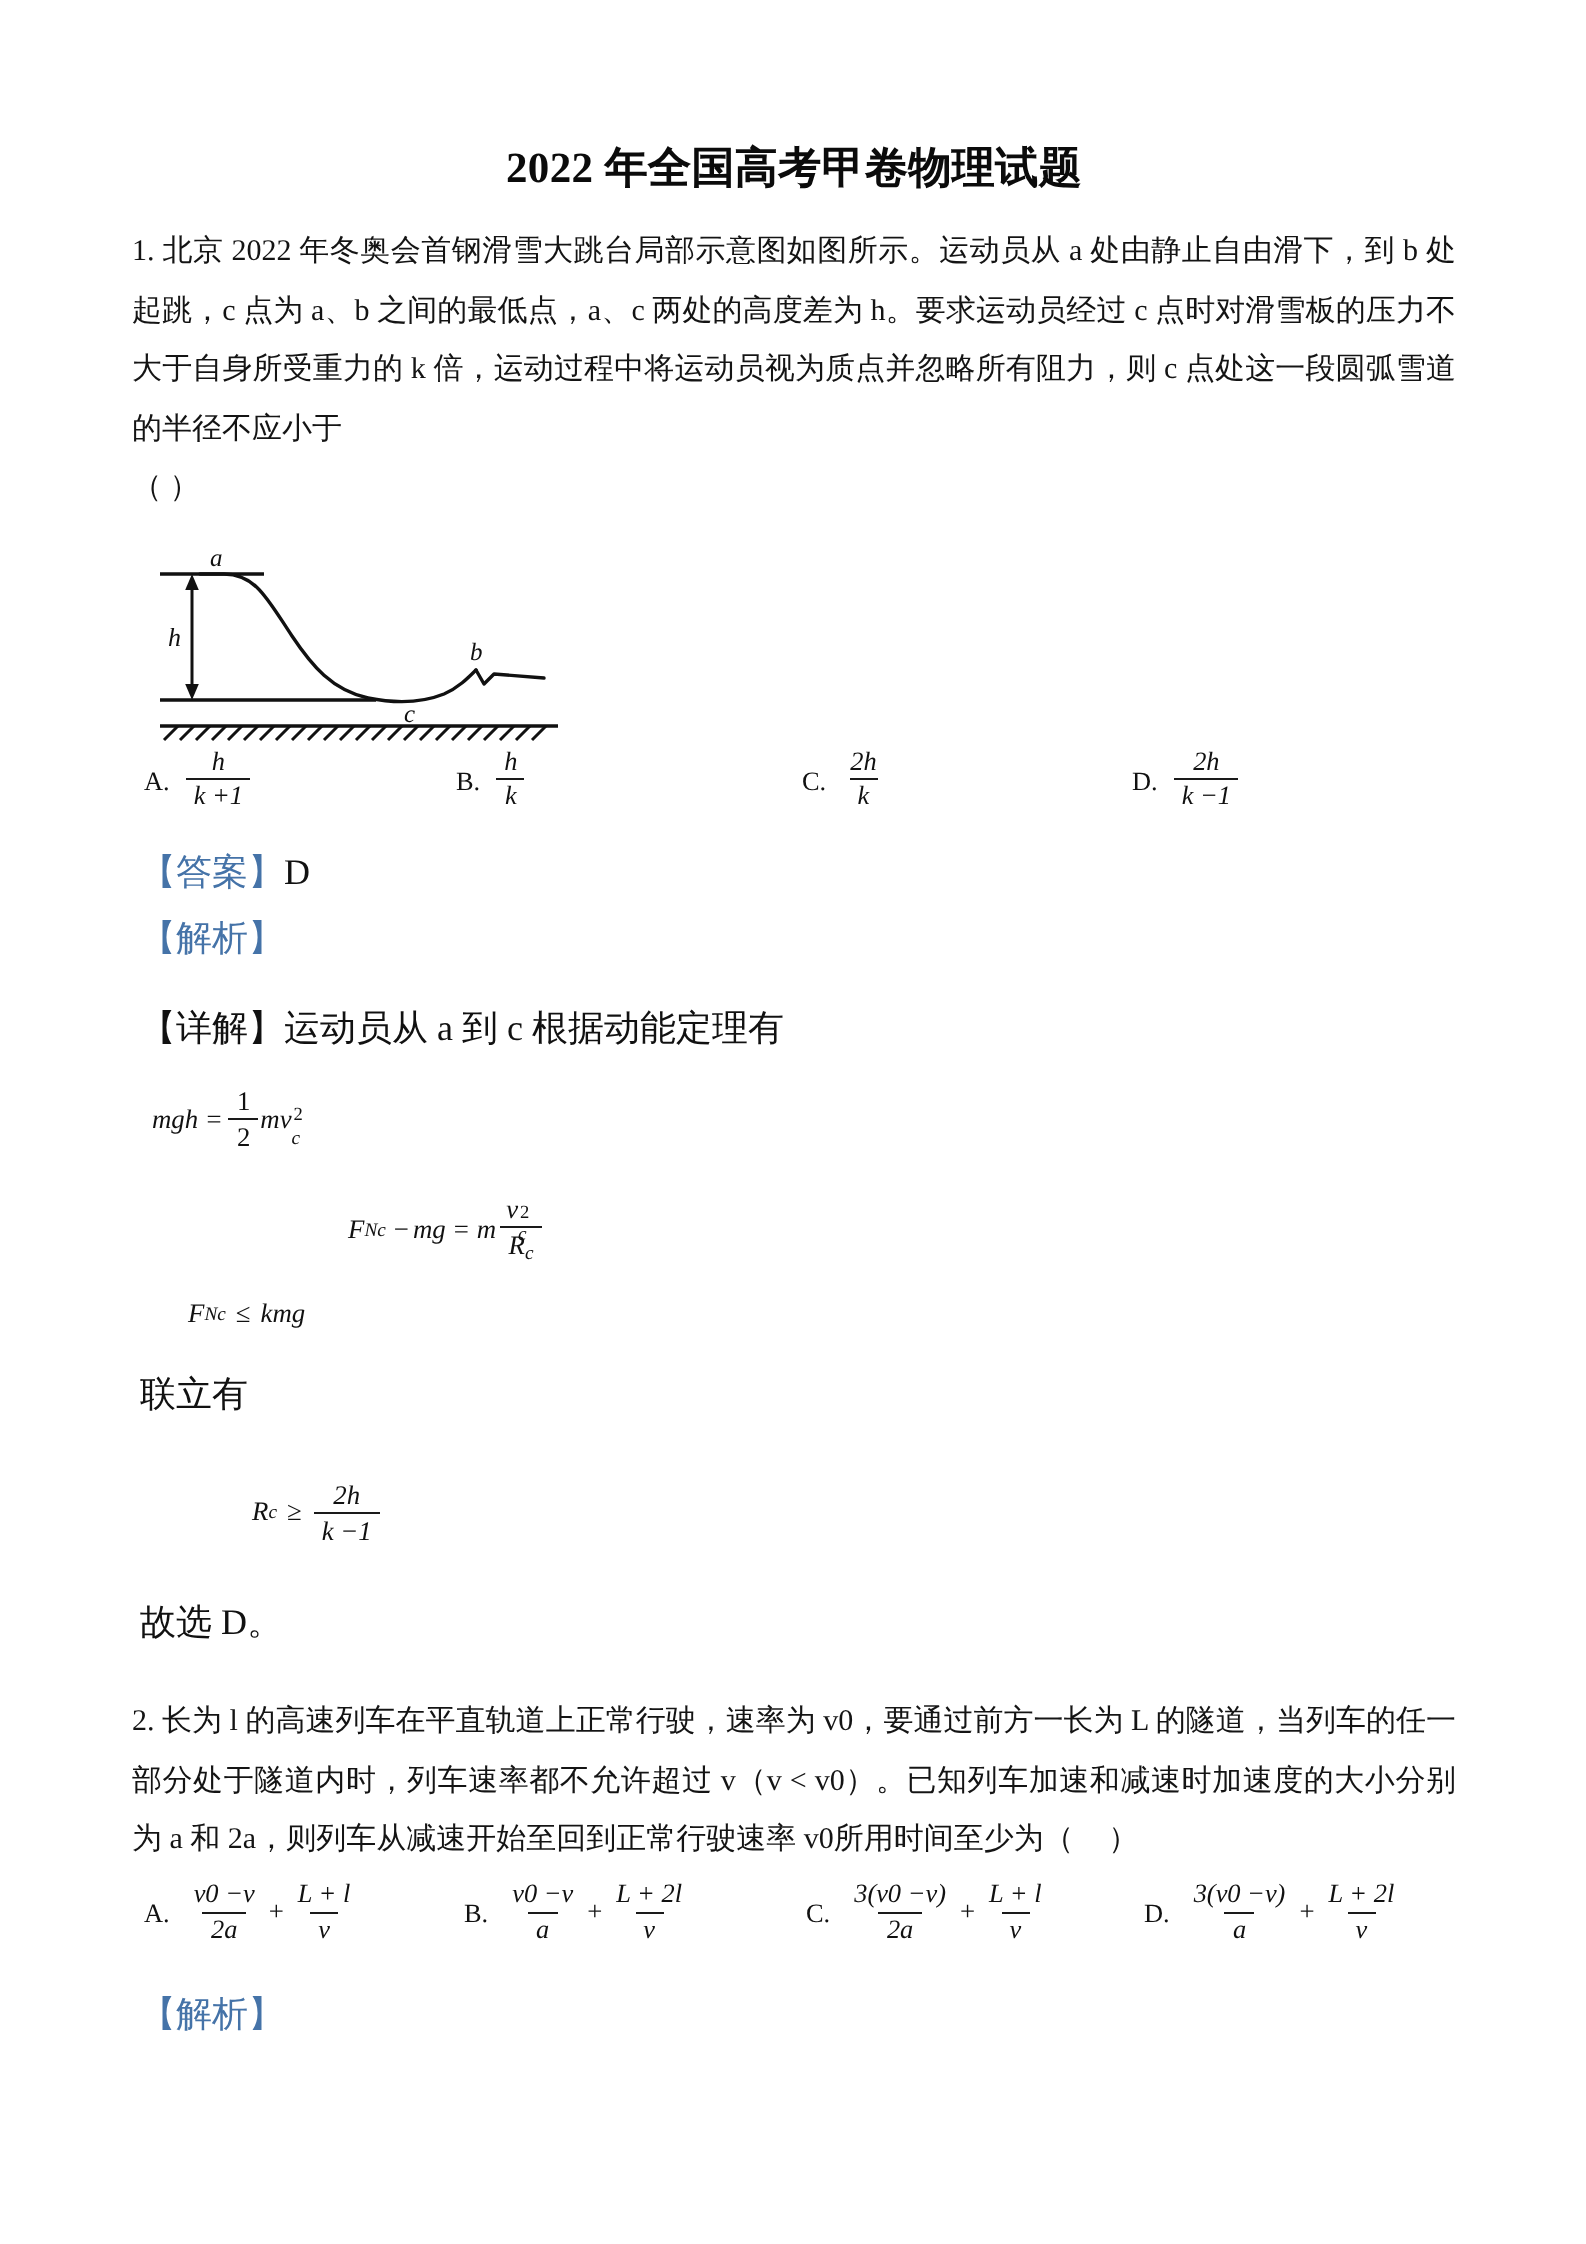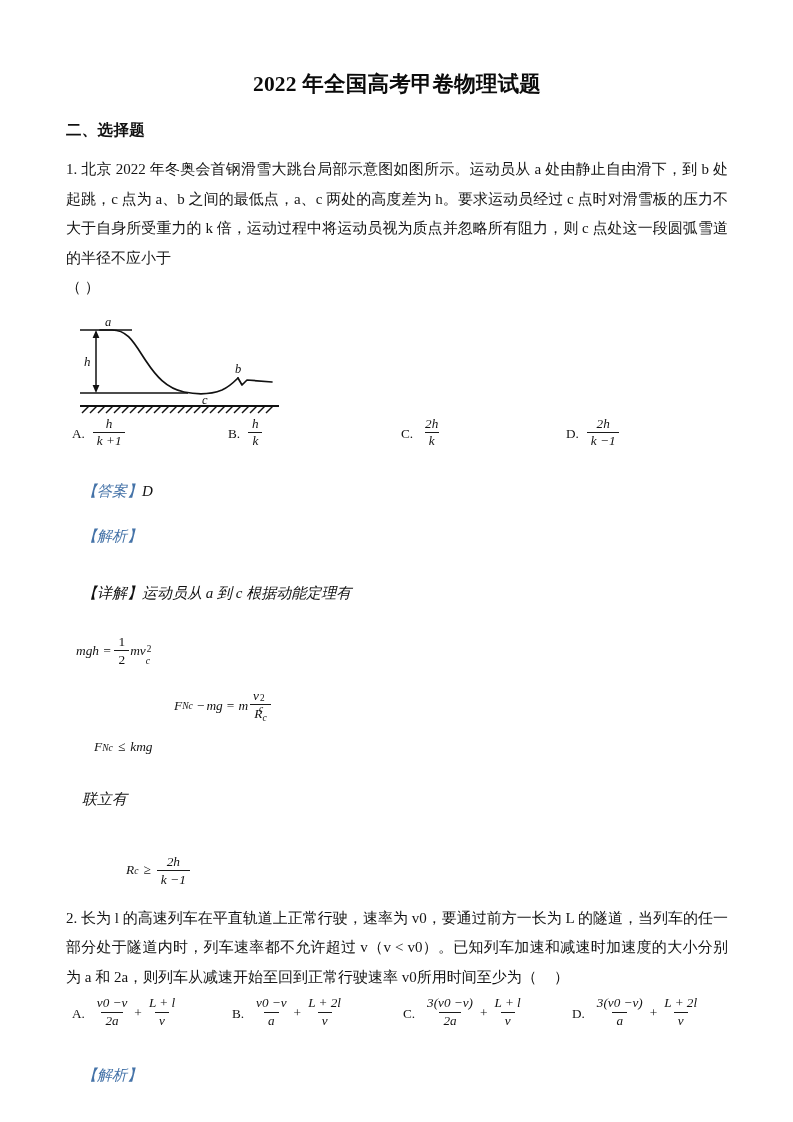--- a/index.html
+++ b/index.html
@@ -104,24 +104,23 @@
   .frac .den {
     border-top: 1px solid #1a1a1a;
     padding: 1px 4px 0 4px;
     font-size: 13.2px;
     white-space: nowrap;
   }
   .op { font-style: normal; margin: 0 2px; }
 
   
   .ans-line {
-    font-size: 15px;
+    font-size: 18px;
     line-height: 29.5px;
-    margin: 16px;
-    font-style: italic;
+    margin: 4px;
   }
 
   
   .formula {
     display: flex;
     justify-content: flex-start;
     font-size: 13.6px;
   }
   .formula.f1 { padding-top: 10px; padding-left: 10px; }
   .formula.f2 { padding-top: 21px; padding-left: 108px; }
@@ -141,21 +140,20 @@
   .tail-para { padding-top: 14px; }
 </style>
 </head>
 <body>
 
 <div class="page">
  <div class="content">
 
   <div class="doc-title">2022 年全国高考甲卷物理试题</div>
 
-  <div class="section-head">二、选择题</div>
 
   <div class="q-block">
     <div class="para"><span>1. 北京 2022 年冬奥会首钢滑雪大跳台局部示意图如图所示。运动员从 a 处由静止自由滑下，到 b 处起跳，c 点为 a、b 之间的最低点，a、c 两处的高度差为 h。要求运动员经过 c 点时对滑雪板的压力不大于自身所受重力的 k 倍，运动过程中将运动员视为质点并忽略所有阻力，则 c 点处这一段圆弧雪道的半径不应小于</span></div>
     <div class="para"><span>（   ）</span></div>
 
     <div class="figure-wrap">
       <svg width="260" height="106" viewBox="0 0 260 106">
 
         <line x1="14" y1="21" x2="66" y2="21" stroke="#111" stroke-width="1.7"></line>
 
@@ -294,20 +292,21 @@
         <span>R</span>
             <span class="sub">c</span>
         <span class="op" style="margin:0 5px;">≥</span>
         <span class="frac bigfrac">
           <span class="num">2h</span>
           <span class="den">k −1</span>
         </span>
       </span>
     </div>
 
+    <div class="ans-line" style="padding-top:20px;">故选 D。</div>
   </div>
 
   <div class="q2-block">
     <div class="para"><span>2. 长为 l 的高速列车在平直轨道上正常行驶，速率为 v0，要通过前方一长为 L 的隧道，当列车的任一部分处于隧道内时，列车速率都不允许超过 v（v &lt; v0）。已知列车加速和减速时加速度的大小分别为 a 和 2a，则列车从减速开始至回到正常行驶速率 v0所用时间至少为</span><span class="paren-blank">（   ）</span></div>
 
     <div class="options" style="height:46px;padding-top:4px;">
       <div class="opt" style="left:6px;top:4px;">
         <span class="opt-label">A.</span>
         <span class="mathrow">
           <span class="frac">

